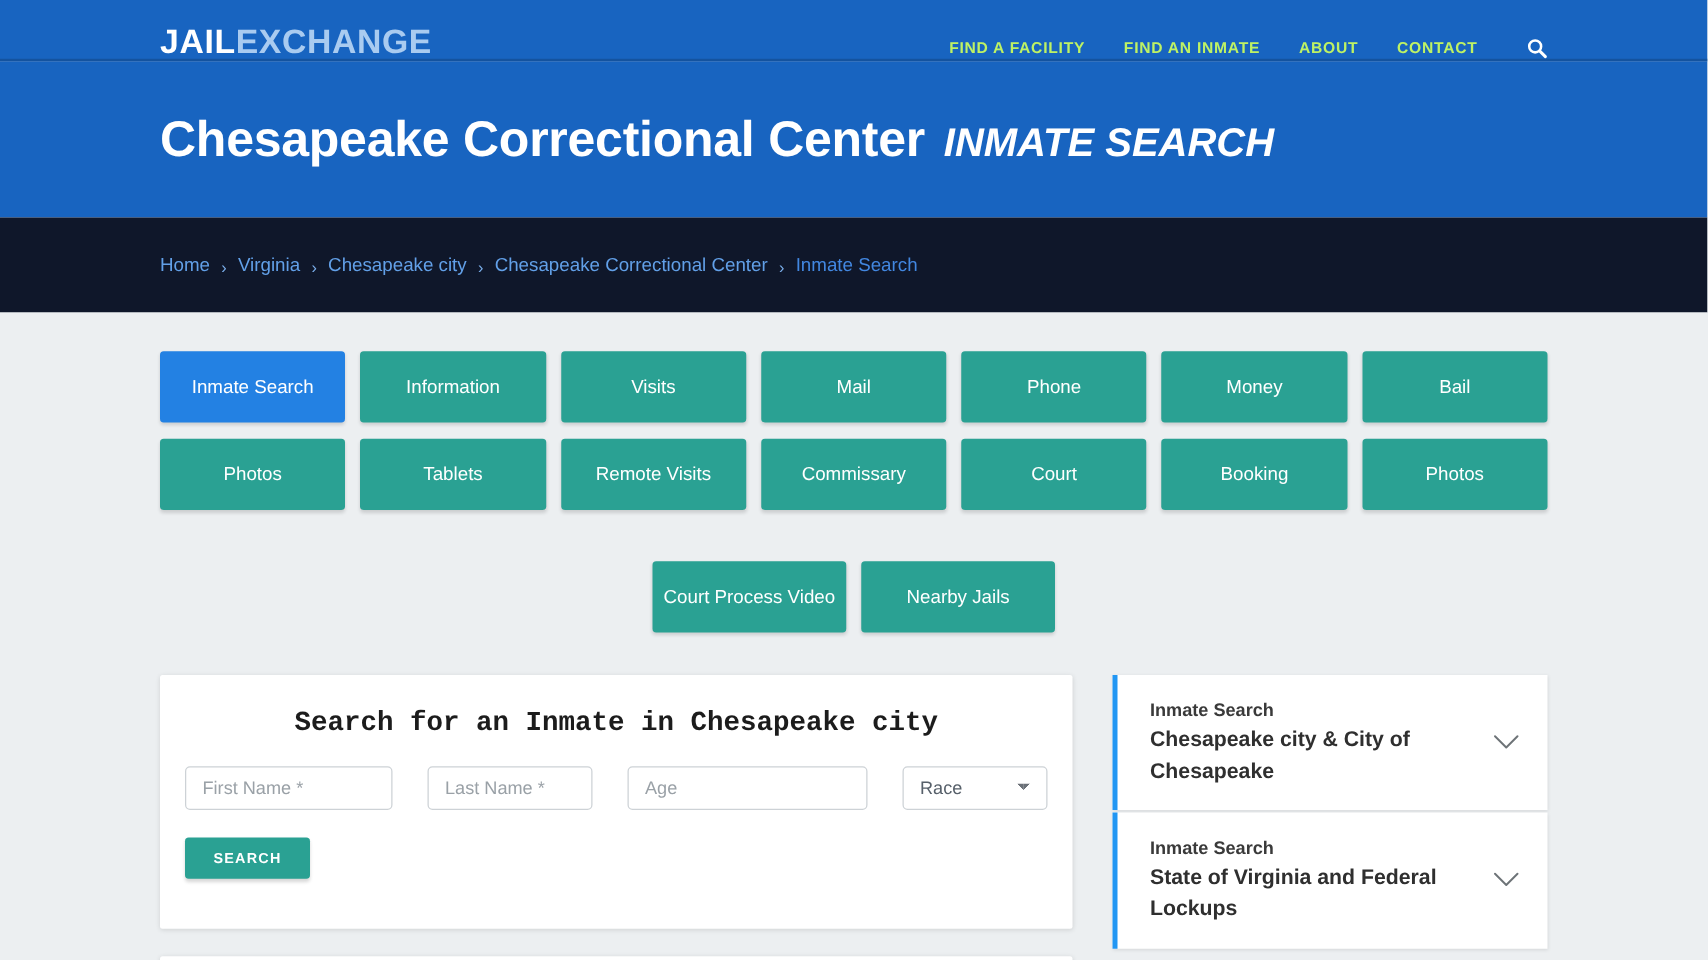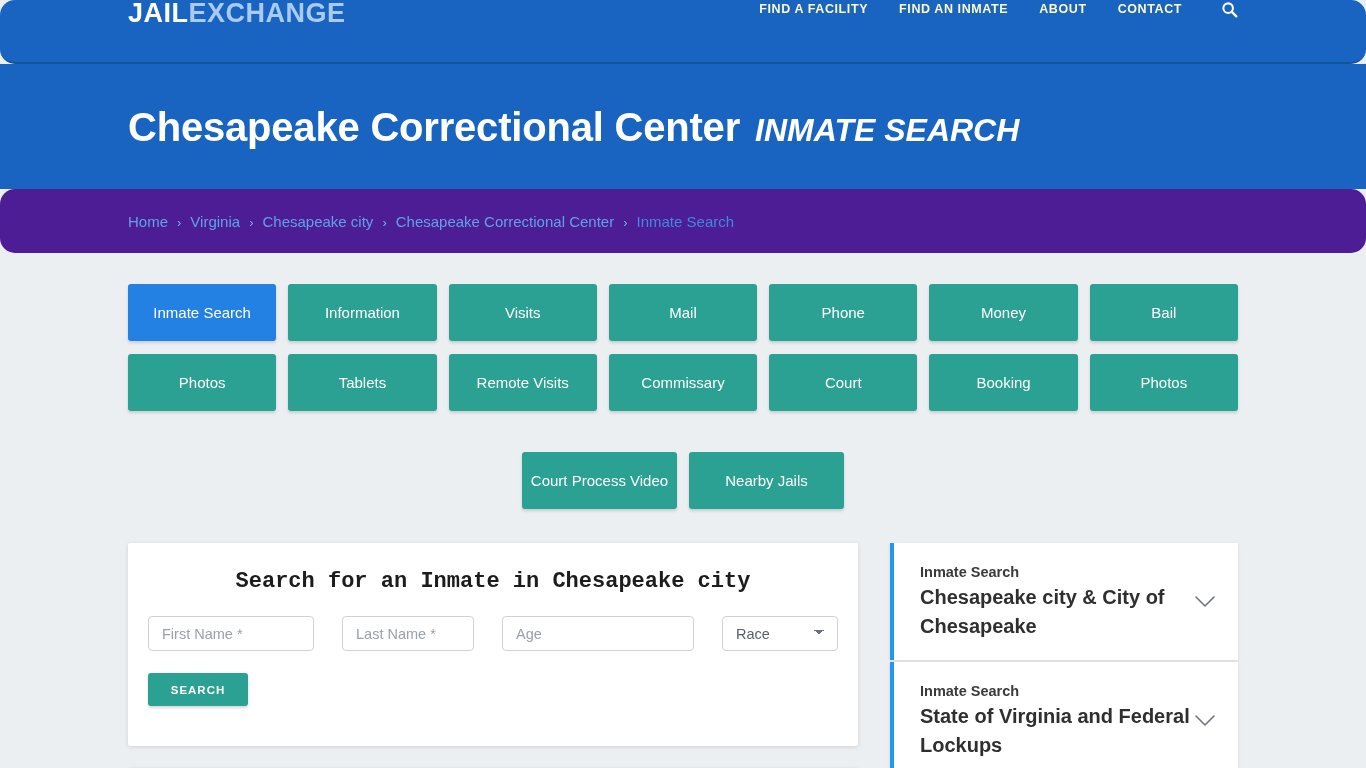--- a/index.html
+++ b/index.html
@@ -8,48 +8,47 @@
     margin: 0; padding: 0;
     width: 1366px; height: 768px;
     overflow: hidden;
     background: #eceff1;
     font-family: "Liberation Sans", sans-serif;
     -webkit-font-smoothing: antialiased;
   }
 
   
   .navbar {
-    height: 64px;
+    height: 49px;
     background: #1864c0;
     border-bottom: 2px solid #14539f;
     display: flex;
-    align-items: flex-start;
+    align-items: flex-end;
     position: relative;
-    border-radius: 15px;
   }
   .logo {
     margin-left: 128px;
     font-size: 27px;
     font-weight: bold;
     letter-spacing: 0.5px;
     line-height: 1;
     user-select: none;
   }
   .logo .jail { color: #ffffff; }
   .logo .exchange { color: #a9cbf0; }
 
   .nav-links {
     margin-left: auto;
     margin-right: 128px;
     display: flex;
     align-items: center;
     gap: 31px;
   }
   .nav-link {
-    color: #fef9c3;
+    color: #bef264;
     font-size: 12.5px;
     font-weight: bold;
     letter-spacing: 0.6px;
     text-decoration: none;
     white-space: nowrap;
   }
   .nav-search-btn {
     display: flex; align-items: center; justify-content: center;
     width: 18px; height: 18px;
     margin-left: 7px;
@@ -76,25 +75,24 @@
     color: #ffffff;
     font-size: 32px;
     font-style: italic;
     font-weight: bold;
     margin-left: 15px;
     letter-spacing: 0px;
   }
 
   
   .crumbbar {
-    height: 64px;
-    background: #4c1d95;
-    display: flex;
-    align-items: center;
-    border-radius: 15px;
+    height: 76px;
+    background: #0f172a;
+    display: flex;
+    align-items: center;
   }
   .crumbs {
     margin-left: 128px;
     display: flex;
     align-items: center;
     font-size: 15px;
   }
   .crumb {
     color: #62a0e8;
     text-decoration: none;
@@ -230,21 +228,21 @@
     cursor: pointer;
   }
   .acc-item + .acc-item { margin-top: 2px; }
   .acc-line1 {
     font-size: 14.5px;
     color: #3a3a3a;
     font-weight: bold;
     line-height: 1.45;
   }
   .acc-line2 {
-    font-size: 20px;
+    font-size: 17px;
     color: #2f2f2f;
     font-weight: bold;
     line-height: 1.45;
   }
   .acc-chevron {
     position: absolute;
     right: 22px;
     top: 50%;
     transform: translateY(-50%);
     color: #6e7478;

